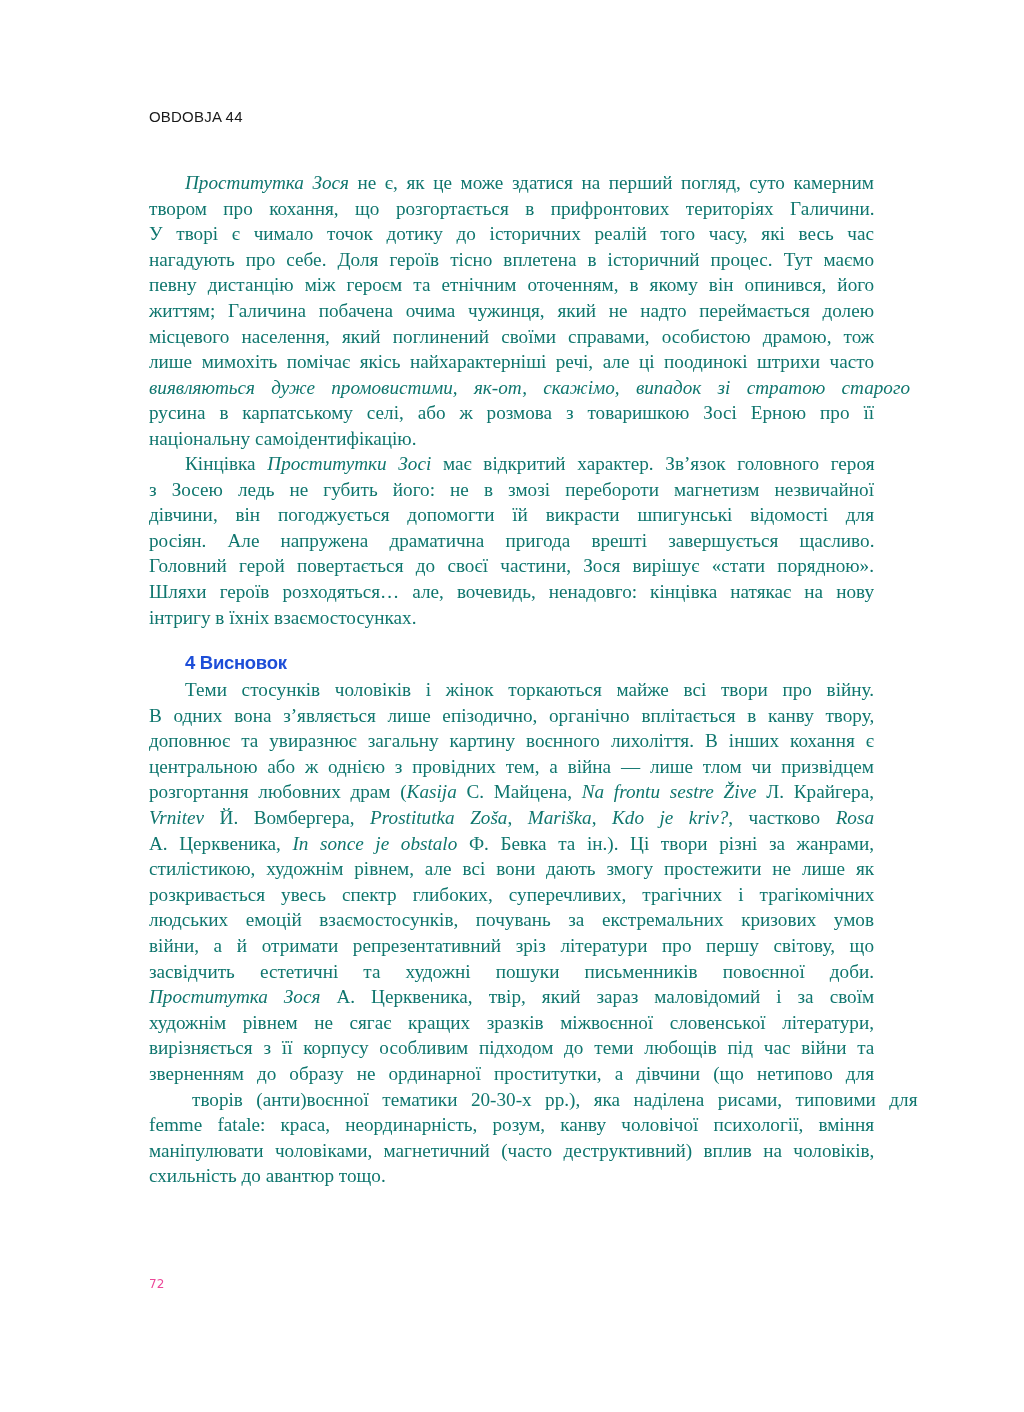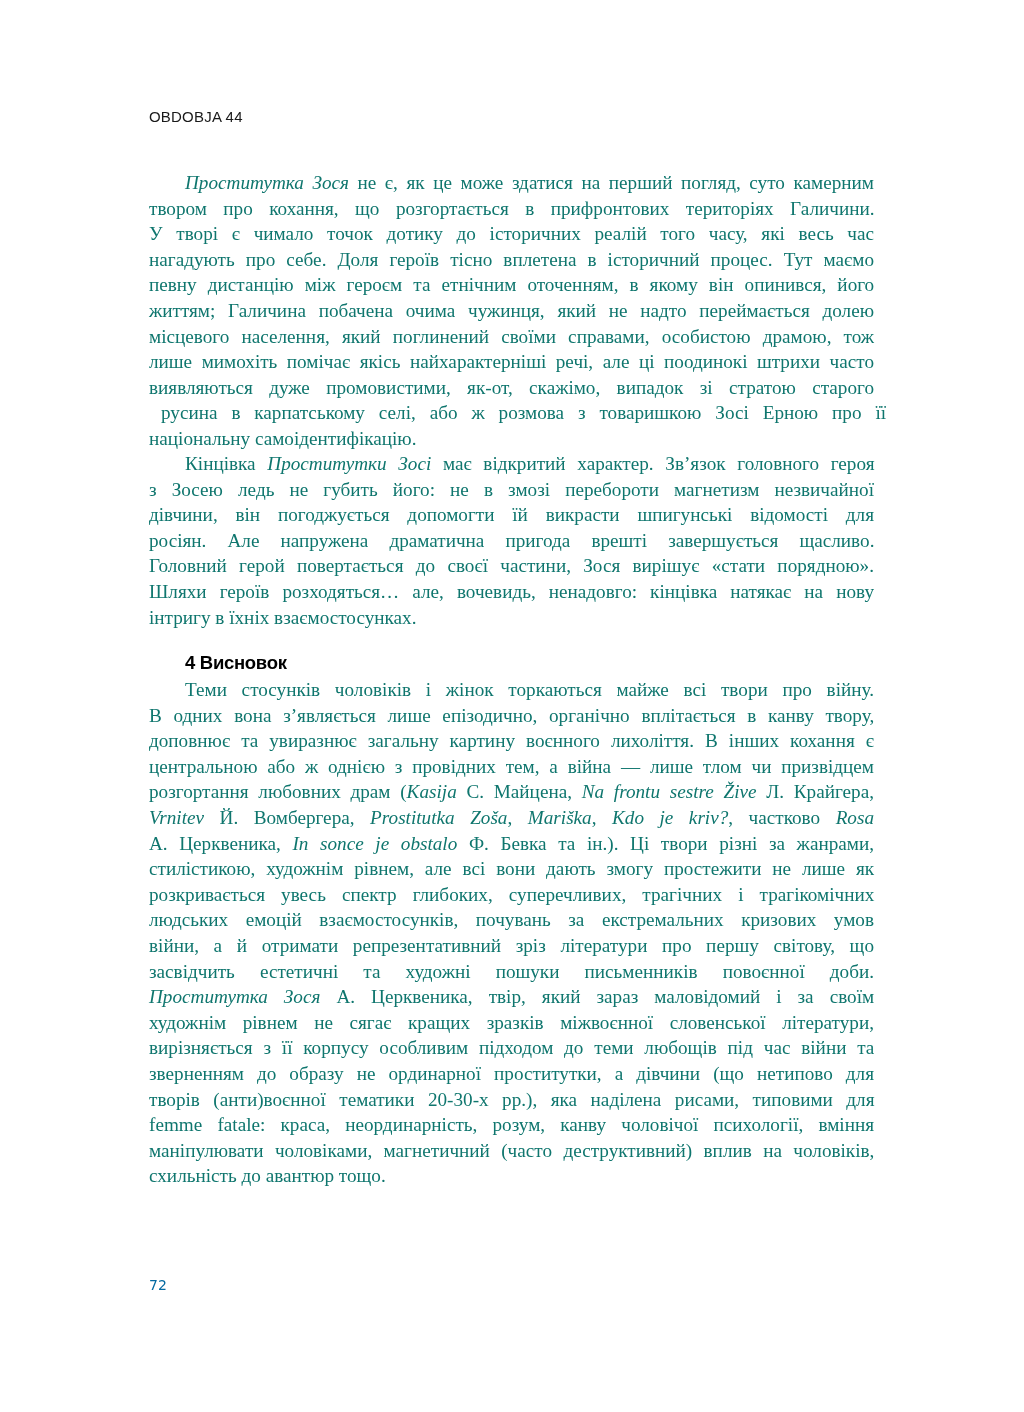--- a/index.html
+++ b/index.html
@@ -15,45 +15,45 @@
   }
   .line {
     display: block; height: 25.6px; line-height: 25.6px;
     text-align: justify; text-align-last: justify; white-space: nowrap; overflow: visible;
   }
   .line.last { text-align-last: left; }
   .line.indent { padding-left: 36px; }
   i, em { font-style: italic; }
   .section-heading {
     position: absolute; left: 173px; top: 652px;
-    font-family: "Liberation Sans", sans-serif; font-weight: bold; font-size: 18.5px; color: #000000;
+    font-family: "Liberation Sans", sans-serif; font-weight: bold; font-size: 18.5px; color: #1d4ed8;
     letter-spacing: -0.3px;
   }
   .page-number {
     position: absolute; left: 137px; top: 1277px;
-    font-family: "DejaVu Sans", sans-serif; font-size: 14px; color: #0369a1;
+    font-family: "DejaVu Sans", sans-serif; font-size: 12px; color: #ec4899;
   }
 </style>
 </head>
 <body>
 
 <div class="page">
   <div class="running-head">OBDOBJA 44</div>
 
   <div class="body-text" id="para-0" style="top:170px;">
       <div class="line indent" style="white-space: nowrap; display: block; width: 725px; box-sizing: border-box; word-spacing: 3.75px;"><i>Проститутка Зося</i><span> не є, як це може здатися на перший погляд, суто камерним</span></div>
       <div class="line" style="white-space: nowrap; display: block; width: 725px; box-sizing: border-box; word-spacing: 11.63px;"><span>твором про кохання, що розгортається в прифронтових територіях Галичини.</span></div>
       <div class="line" style="white-space: nowrap; display: block; width: 725px; box-sizing: border-box; word-spacing: 8.85px;"><span>У творі є чимало точок дотику до історичних реалій того часу, які весь час</span></div>
       <div class="line" style="white-space: nowrap; display: block; width: 725px; box-sizing: border-box; word-spacing: 6.27px;"><span>нагадують про себе. Доля героїв тісно вплетена в історичний процес. Тут маємо</span></div>
       <div class="line" style="white-space: nowrap; display: block; width: 725px; box-sizing: border-box; word-spacing: 6.27px;"><span>певну дистанцію між героєм та етнічним оточенням, в якому він опинився, його</span></div>
       <div class="line" style="white-space: nowrap; display: block; width: 725px; box-sizing: border-box; word-spacing: 7.89px;"><span>життям; Галичина побачена очима чужинця, який не надто переймається долею</span></div>
       <div class="line" style="white-space: nowrap; display: block; width: 725px; box-sizing: border-box; word-spacing: 7.38px;"><span>місцевого населення, який поглинений своїми справами, особистою драмою, тож</span></div>
       <div class="line" style="white-space: nowrap; display: block; width: 725px; box-sizing: border-box; word-spacing: 4.7px;"><span>лише мимохіть помічає якісь найхарактерніші речі, але ці поодинокі штрихи часто</span></div>
-      <div class="line" style="white-space: nowrap; display: block; width: 725px; box-sizing: border-box; word-spacing: 11.5px;"><span>виявляються дуже промовистими, як-от, скажімо, випадок зі стратою старого</span></div>
-      <div class="line" style="white-space: nowrap; display: block; width: 725px; box-sizing: border-box; word-spacing: 9.08px; margin-left: 12px;"><span>русина в карпатському селі, або ж розмова з товаришкою Зосі Ерною про її</span></div>
+      <div class="line" style="white-space: nowrap; display: block; width: 725px; box-sizing: border-box; word-spacing: 11.5px; font-style: italic;"><span>виявляються дуже промовистими, як-от, скажімо, випадок зі стратою старого</span></div>
+      <div class="line" style="white-space: nowrap; display: block; width: 725px; box-sizing: border-box; word-spacing: 9.08px;"><span>русина в карпатському селі, або ж розмова з товаришкою Зосі Ерною про її</span></div>
       <div class="line last"><span>національну самоідентифікацію.</span></div>
     </div>
   <div class="body-text" id="para-1" style="top:451px;">
       <div class="line indent" style="white-space: nowrap; display: block; width: 725px; box-sizing: border-box; word-spacing: 6.88px;"><span>Кінцівка </span><i>Проститутки Зосі</i><span> має відкритий характер. Зв’язок головного героя</span></div>
       <div class="line" style="white-space: nowrap; display: block; width: 725px; box-sizing: border-box; word-spacing: 10.27px;"><span>з Зосею ледь не губить його: не в змозі перебороти магнетизм незвичайної</span></div>
       <div class="line" style="white-space: nowrap; display: block; width: 725px; box-sizing: border-box; word-spacing: 13px;"><span>дівчини, він погоджується допомогти їй викрасти шпигунські відомості для</span></div>
       <div class="line" style="white-space: nowrap; display: block; width: 725px; box-sizing: border-box; word-spacing: 16.29px;"><span>росіян. Але напружена драматична пригода врешті завершується щасливо.</span></div>
       <div class="line" style="white-space: nowrap; display: block; width: 725px; box-sizing: border-box; word-spacing: 7.44px;"><span>Головний герой повертається до своєї частини, Зося вирішує «стати порядною».</span></div>
       <div class="line" style="white-space: nowrap; display: block; width: 725px; box-sizing: border-box; word-spacing: 8.22px;"><span>Шляхи героїв розходяться… але, вочевидь, ненадовго: кінцівка натякає на нову</span></div>
       <div class="line last"><span>інтригу в їхніх взаємостосунках.</span></div>
@@ -71,20 +71,20 @@
       <div class="line" style="white-space: nowrap; display: block; width: 725px; box-sizing: border-box; word-spacing: 6.79px;"><span>А. Церквеника, </span><i>In sonce je obstalo</i><span> Ф. Бевка та ін.). Ці твори різні за жанрами,</span></div>
       <div class="line" style="white-space: nowrap; display: block; width: 725px; box-sizing: border-box; word-spacing: 6.09px;"><span>стилістикою, художнім рівнем, але всі вони дають змогу простежити не лише як</span></div>
       <div class="line" style="white-space: nowrap; display: block; width: 725px; box-sizing: border-box; word-spacing: 11.29px;"><span>розкривається увесь спектр глибоких, суперечливих, трагічних і трагікомічних</span></div>
       <div class="line" style="white-space: nowrap; display: block; width: 725px; box-sizing: border-box; word-spacing: 12.71px;"><span>людських емоцій взаємостосунків, почувань за екстремальних кризових умов</span></div>
       <div class="line" style="white-space: nowrap; display: block; width: 725px; box-sizing: border-box; word-spacing: 9.8px;"><span>війни, а й отримати репрезентативний зріз літератури про першу світову, що</span></div>
       <div class="line" style="white-space: nowrap; display: block; width: 725px; box-sizing: border-box; word-spacing: 20.29px;"><span>засвідчить естетичні та художні пошуки письменників повоєнної доби.</span></div>
       <div class="line" style="white-space: nowrap; display: block; width: 725px; box-sizing: border-box; word-spacing: 11.2px;"><i>Проститутка Зося</i><span> А. Церквеника, твір, який зараз маловідомий і за своїм</span></div>
       <div class="line" style="white-space: nowrap; display: block; width: 725px; box-sizing: border-box; word-spacing: 11.75px;"><span>художнім рівнем не сягає кращих зразків міжвоєнної словенської літератури,</span></div>
       <div class="line" style="white-space: nowrap; display: block; width: 725px; box-sizing: border-box; word-spacing: 6px;"><span>вирізняється з її корпусу особливим підходом до теми любощів під час війни та</span></div>
       <div class="line" style="white-space: nowrap; display: block; width: 725px; box-sizing: border-box; word-spacing: 8.2px;"><span>зверненням до образу не ординарної проститутки, а дівчини (що нетипово для</span></div>
-      <div class="line" style="white-space: nowrap; display: block; width: 725px; box-sizing: border-box; word-spacing: 8.67px;"><span>творів (анти)воєнної тематики 20-30-х рр.), яка наділена рисами, типовими для</span></div>
+      <div class="line" style="white-space: nowrap; display: block; width: 725px; box-sizing: border-box; word-spacing: 8.67px; margin-left: 43px;"><span>творів (анти)воєнної тематики 20-30-х рр.), яка наділена рисами, типовими для</span></div>
       <div class="line" style="white-space: nowrap; display: block; width: 725px; box-sizing: border-box; word-spacing: 9.13px;"><span>femme fatale: краса, неординарність, розум, канву чоловічої психології, вміння</span></div>
       <div class="line" style="white-space: nowrap; display: block; width: 725px; box-sizing: border-box; word-spacing: 6.57px;"><span>маніпулювати чоловіками, магнетичний (часто деструктивний) вплив на чоловіків,</span></div>
       <div class="line last"><span>схильність до авантюр тощо.</span></div>
     </div>
 
   <div class="page-number">72</div>
 </div>
 
 </body></html>

